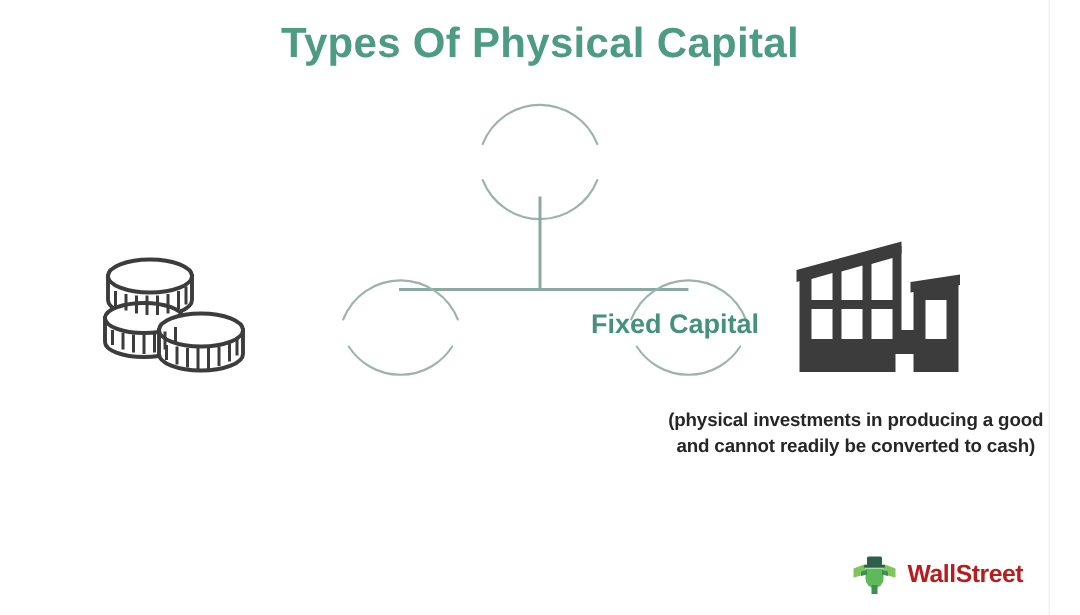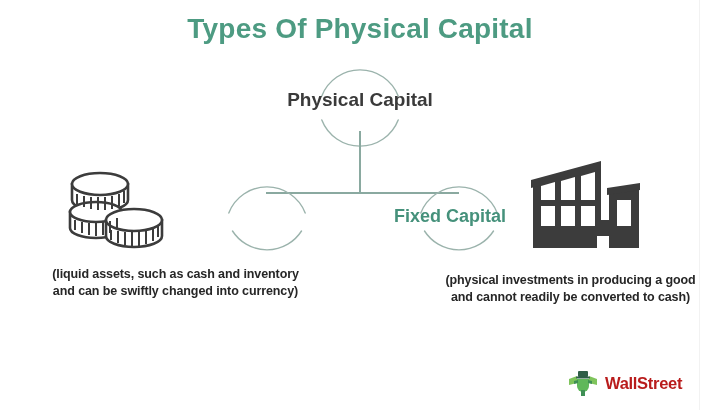--- a/index.html
+++ b/index.html
@@ -135,42 +135,40 @@
 
   <div id="title">Types Of Physical Capital</div>
 
   <div class="ring" id="ring-root" style="left:315px; top:63px; width:90px; height:90px;">
     <svg width="90" height="90" viewBox="0 0 90 90">
       <path d="M 6.8 33 A 41 41 0 0 1 83.2 33" fill="none" stroke="#9bb3ac" stroke-width="1.4" stroke-linecap="round"></path>
       <path d="M 6.8 57 A 41 41 0 0 0 83.2 57" fill="none" stroke="#9bb3ac" stroke-width="1.4" stroke-linecap="round"></path>
     </svg>
   </div>
 
-  <div class="node-label node-root">Physical Capital</div>
 
   <div class="conn" id="conn-vert"></div>
   <div class="conn" id="conn-horiz"></div>
 
   <div class="ring" id="ring-working" style="left:222px; top:180px; width:90px; height:90px;">
     <svg width="90" height="90" viewBox="0 0 90 90">
       <path d="M 6.8 33 A 41 41 0 0 1 83.2 33" fill="none" stroke="#9bb3ac" stroke-width="1.4" stroke-linecap="round"></path>
       <path d="M 10.5 51 A 41 41 0 0 0 79.5 51" fill="none" stroke="#9bb3ac" stroke-width="1.4" stroke-linecap="round"></path>
     </svg>
   </div>
 
   <div class="ring" id="ring-fixed" style="left:414px; top:180px; width:90px; height:90px;">
     <svg width="90" height="90" viewBox="0 0 90 90">
       <path d="M 6.8 33 A 41 41 0 0 1 83.2 33" fill="none" stroke="#9bb3ac" stroke-width="1.4" stroke-linecap="round"></path>
       <path d="M 10.5 51 A 41 41 0 0 0 79.5 51" fill="none" stroke="#9bb3ac" stroke-width="1.4" stroke-linecap="round"></path>
     </svg>
   </div>
 
   <div class="node-label node-branch" id="label-fixed">Fixed Capital</div>
 
-  <div class="caption" id="caption-left">(liquid assets, such as cash and inventory and can be swiftly changed into currency)</div>
   <div class="caption" id="caption-right">(physical investments in producing a good and cannot readily be converted to cash)</div>
 
   <div id="icon-coins">
     <svg class="icon-svg" viewBox="0 0 100 92">
       <g fill="#ffffff" stroke="#3c3c3c" stroke-width="2.6">
 
         <path d="M6 16 v16 a28 11 0 0 0 56 0 v-16 z"></path>
         <ellipse cx="34" cy="16" rx="28" ry="11"></ellipse>
 
         <path d="M4 44 v16 a26 10 0 0 0 52 0 v-16 z"></path>

